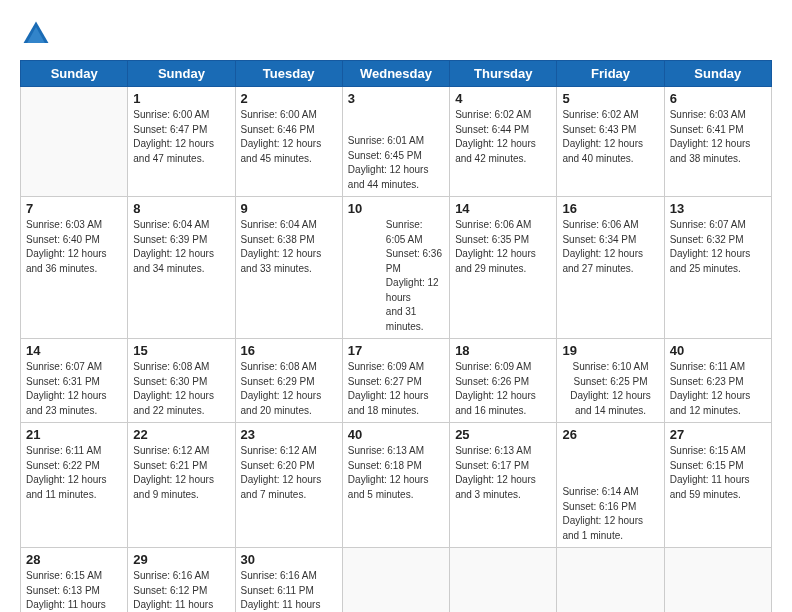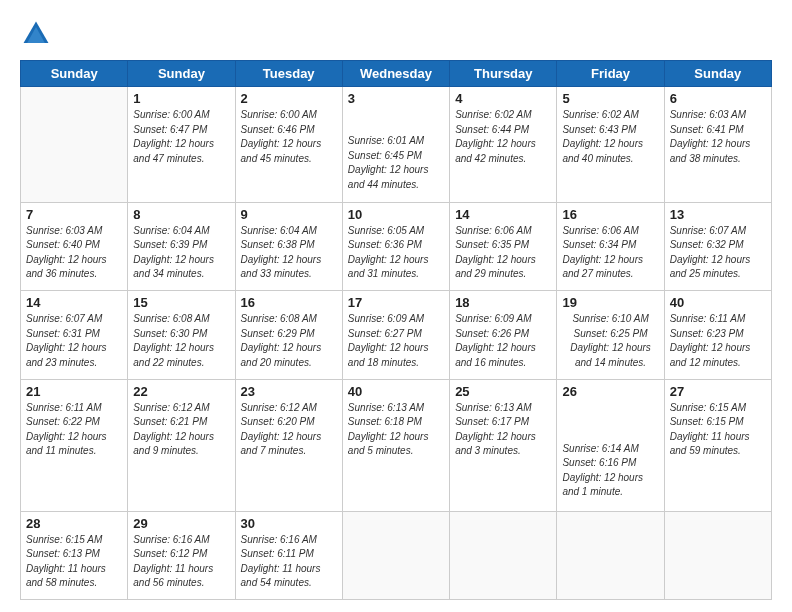--- a/index.html
+++ b/index.html
@@ -81,21 +81,20 @@
       font-size: 13px;
       font-weight: bold;
       color: #222;
       display: block;
       margin-bottom: 2px;
     }
     .day-info {
       font-size: 10px;
       color: #333;
       line-height: 1.45;
-      font-style: italic;
     }
     .empty-cell {
       background: #f9f9f9;
     }
     tr:last-child td {
       height: 72px;
     }
   </style>
 </head>
 <body>
@@ -193,21 +192,21 @@
           </td>
           <td>
             <span class="day-num">9</span>
             <div class="day-info" style="white-space: pre-line;">Sunrise: 6:04 AM
 Sunset: 6:38 PM
 Daylight: 12 hours
 and 33 minutes.</div>
           </td>
           <td>
             <span class="day-num">10</span>
-            <div class="day-info" style="white-space: pre-line;">Sunrise: 6:05 AM
+            <div class="day-info" style="white-space: pre-line; margin-left: 38px;">Sunrise: 6:05 AM
 Sunset: 6:36 PM
 Daylight: 12 hours
 and 31 minutes.</div>
           </td>
           <td>
             <span class="day-num">14</span>
             <div class="day-info" style="white-space: pre-line;">Sunrise: 6:06 AM
 Sunset: 6:35 PM
 Daylight: 12 hours
 and 29 minutes.</div>

